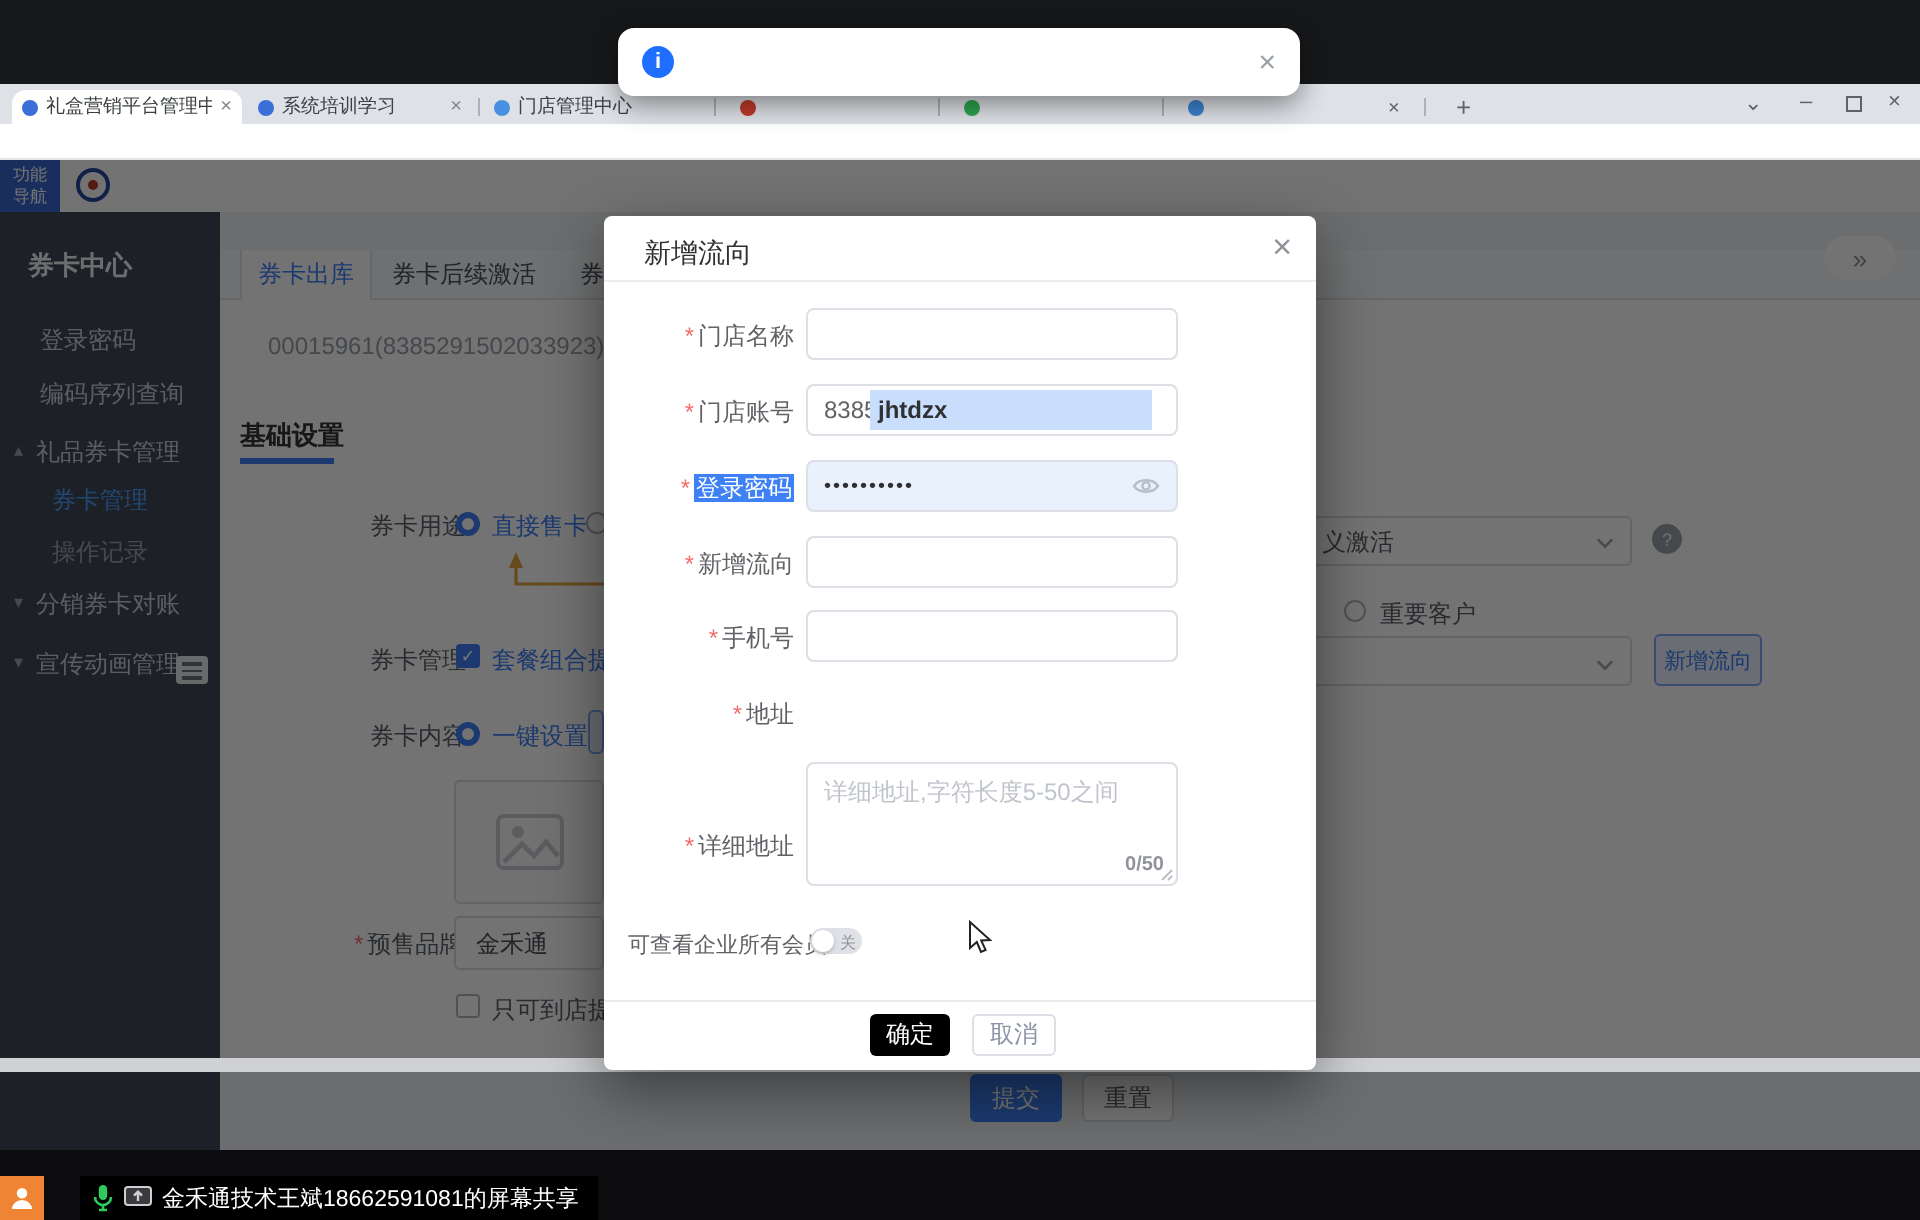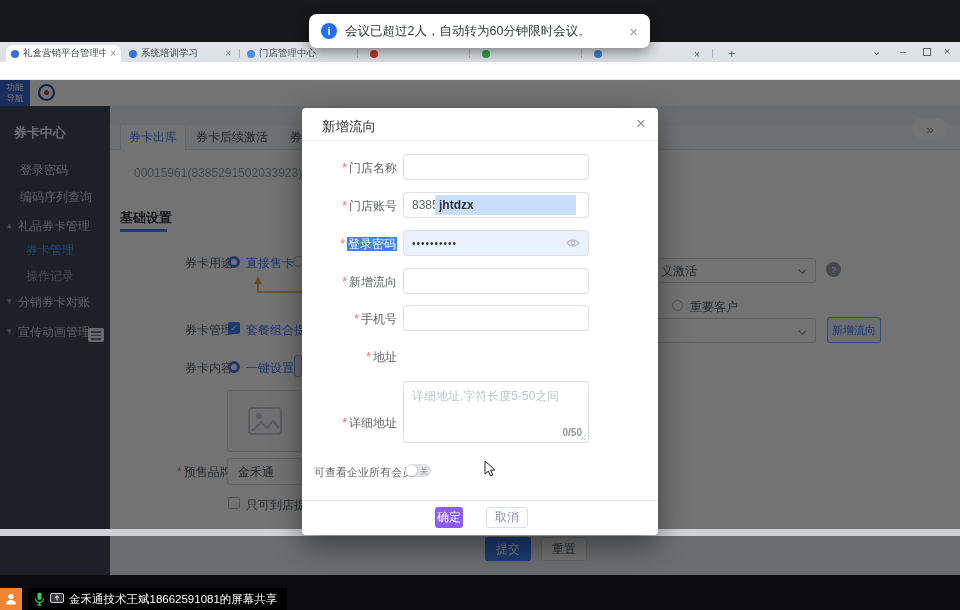--- a/index.html
+++ b/index.html
@@ -114,30 +114,30 @@
   .dots { font-size:10px; letter-spacing:1px; color:#303133; }
   .placeholder { color:#c0c4cc; font-size:12px; }
   .m-textarea { position:absolute; left:101px; top:273px; width:186px; height:62px; border:1px solid #dcdfe6;
                 border-radius:4px; background:#fff; }
   .counter { position:absolute; right:6px; bottom:4px; font-size:10px; color:#909399;font-weight:bold; }
   .toggle { position:absolute; left:103px; top:356px; width:26px; height:13px; border-radius:7px; background:#dfe1e6; }
   .knob { position:absolute; left:1px; top:1px; width:11px; height:11px; border-radius:50%; background:#fff;
           box-shadow:0 1px 2px rgba(0,0,0,.2); }
   .togtext { position:absolute; right:3px; top:2px; font-size:8px; color:#909399; }
   .m-fdiv { left:0; top:392px; width:356px; height:1px; background:#e8eaec; }
-  .btn-ok { position:absolute; left:133px; top:399px; width:28px; height:21px; background:#8b5cf6; color:#fff; border-radius:3px;
+  .btn-ok { position:absolute; left:133px; top:399px; width:40px; height:21px; background:#000000; color:#fff; border-radius:3px;
             font-size:12px; display:flex; align-items:center; justify-content:center; cursor:pointer; }
   .btn-cancel { position:absolute; left:184px; top:399px; width:42px; height:21px; background:#fff; border:1px solid #dcdfe6;
                 color:#8a94a6; border-radius:3px; font-size:12px; display:flex; align-items:center; justify-content:center; }
 
   
   .deskbottom { left:0; top:575px; width:960px; height:35px; background:#0c0c0e; z-index:150; }
   .sh-avatar { left:0; top:588px; width:22px; height:22px; background:#ee8434; display:flex; align-items:center;
                justify-content:center; z-index:160; }
-  .sh-bar { left:28px; top:588px; height:22px; background:#000; display:flex; align-items:center; gap:5px;
+  .sh-bar { left:40px; top:588px; height:22px; background:#000; display:flex; align-items:center; gap:5px;
             padding:0 10px 0 6px; z-index:160; }
   .sh-text { font-size:11.5px; color:#fff; white-space:nowrap; }
 </style>
 </head>
 <body>
 
 <div class="abs tabstrip">
   <div class="tab active" style="left:6px;width:115px;">
     <span class="favicon" style="background:#3a6fd8;"></span>
     <span class="nowrap" style="width:84px;">礼盒营销平台管理中心</span>
@@ -380,15 +380,14 @@
   </svg>
   <svg width="14" height="12" viewBox="0 0 14 12">
     <rect x="0.5" y="0.5" width="13" height="9" rx="1.5" fill="#3b3b3f" stroke="#cfcfd4" stroke-width="1"></rect>
     <path d="M7 7.5 V3 M5 4.8 L7 2.8 L9 4.8" fill="none" stroke="#cfcfd4" stroke-width="1.2"></path>
   </svg>
   <span class="sh-text">金禾通技术王斌18662591081的屏幕共享</span>
 </div>
 
 <div class="abs toast">
   <span class="toast-ico">i</span>
-  <span class="toast-text nowrap">会议已超过2人，自动转为60分钟限时会议。</span>
   <span class="toast-close">×</span>
 </div>
 
 </body></html>

